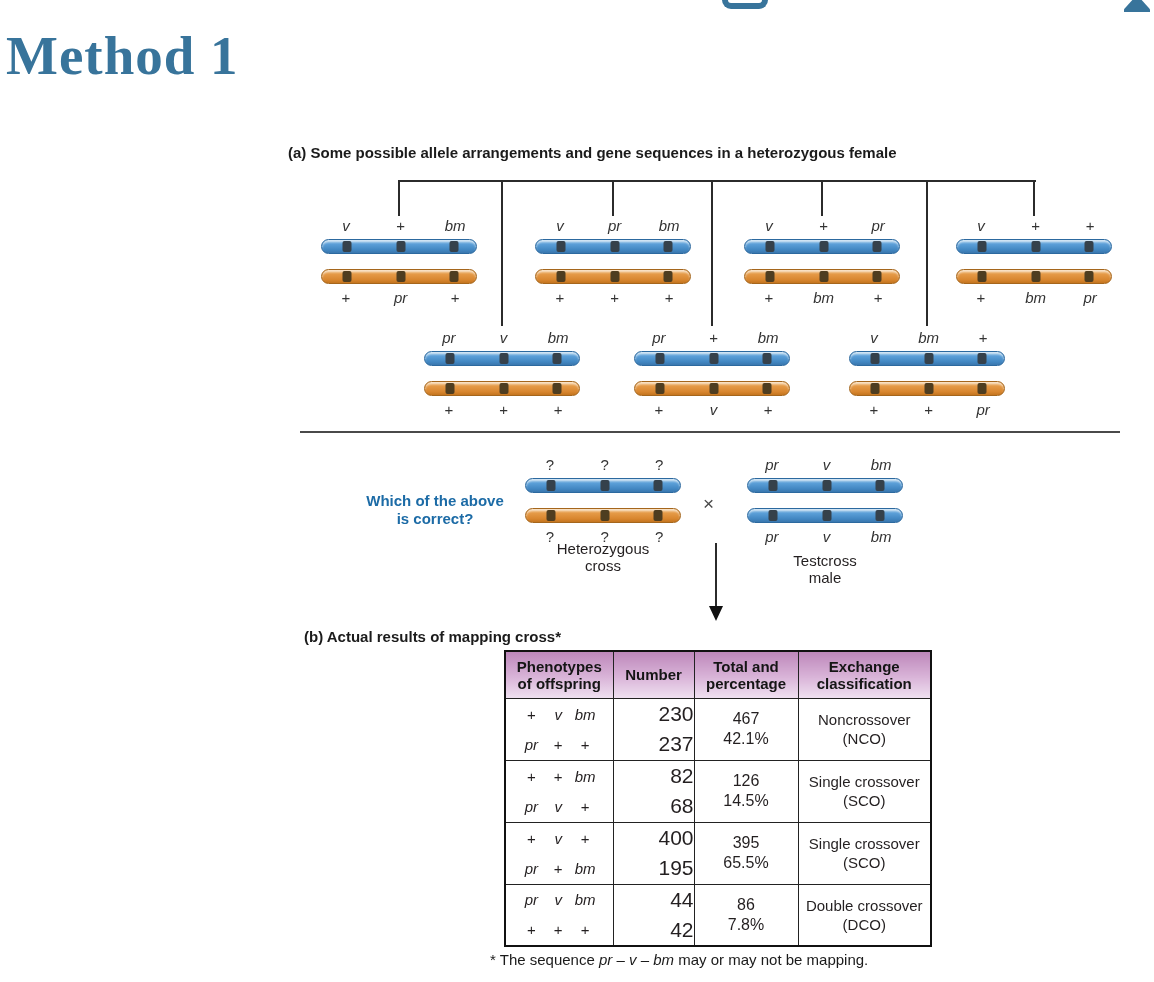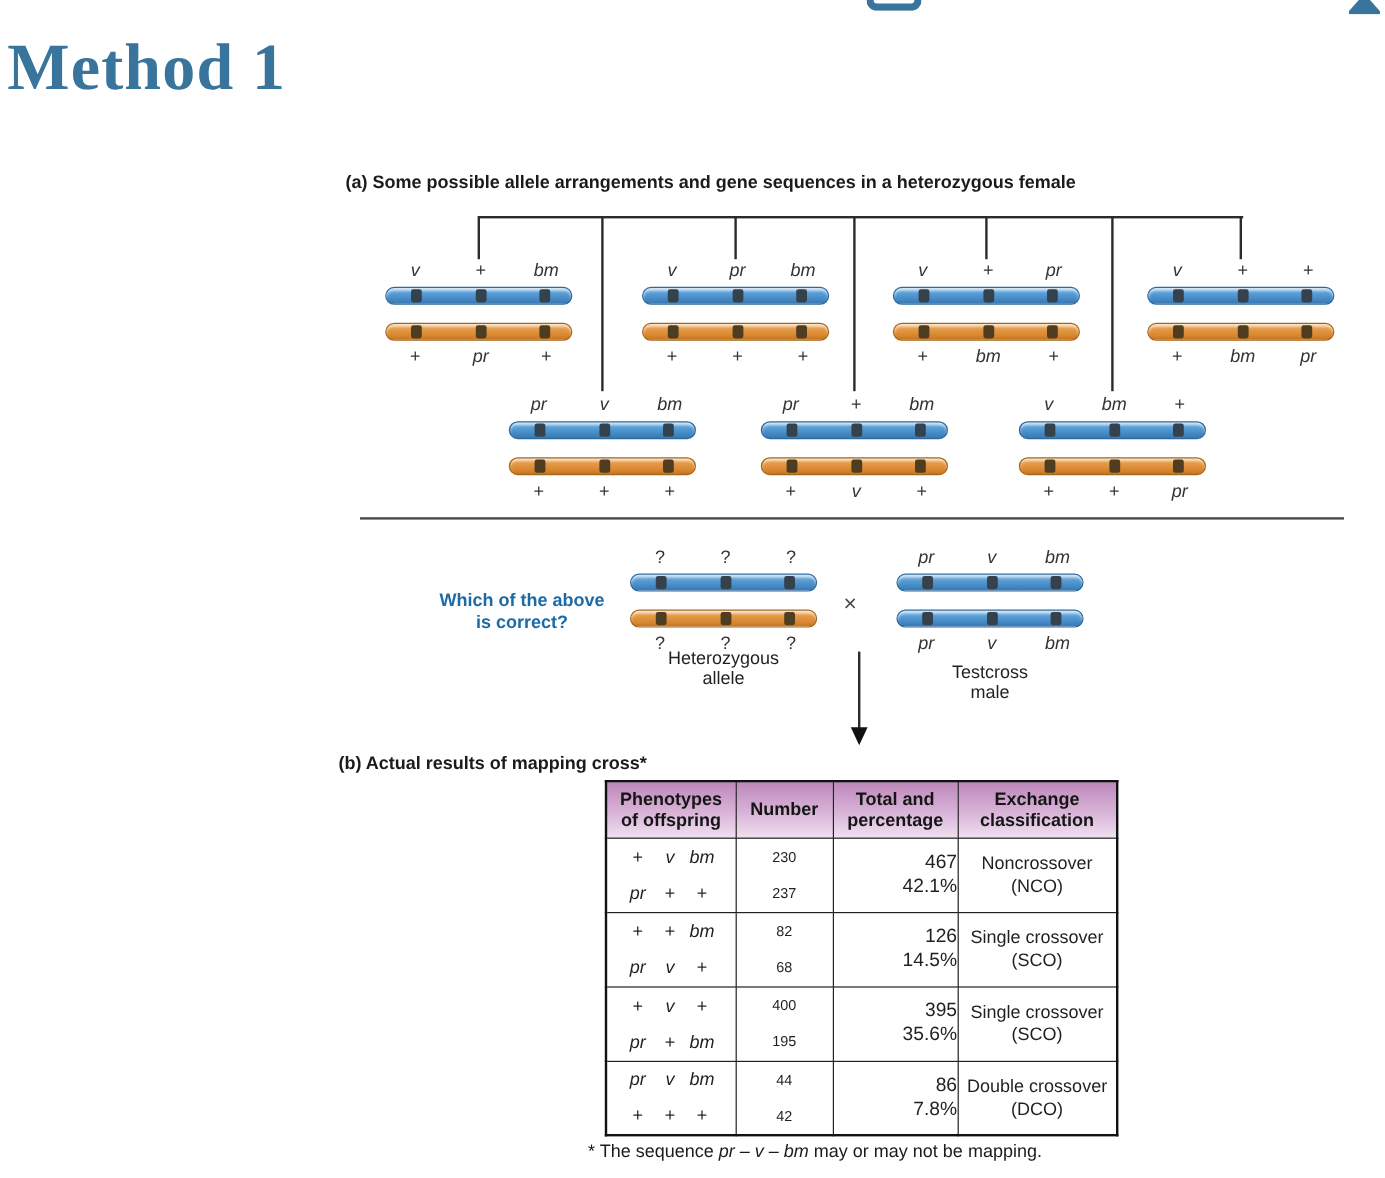--- a/index.html
+++ b/index.html
@@ -13,21 +13,21 @@
   .frag-a{left:722px;width:46px;height:9px;border:solid #38749b;border-width:0 6px 6px 6px;
           border-radius:0 0 23px 23px}
   .frag-b{left:1124px;width:26px;height:12px;background:#38749b;
           clip-path:polygon(32% 0,68% 0,100% 78%,100% 100%,0 100%,0 78%)}
 
   .h-title{left:6px;top:24px;font-family:Liberation Serif, serif;font-weight:bold;
            font-size:55px;color:#38749b;letter-spacing:1px}
 
   .panel-head{font-weight:bold;font-size:15px;color:#1b1b1b;white-space:nowrap}
   #headA{left:288px;top:144px}
-  #headB{left:282px;top:628px}
+  #headB{left:304px;top:628px}
 
   #diagram{position:absolute;left:0;top:0;width:100%;height:100%}
 
   .line{position:absolute;background:#2b2b2b}
   .divider{background:#4a4a4a}
   .arrowhead{position:absolute;left:709px;top:606px;width:0;height:0;
              border-left:7px solid transparent;border-right:7px solid transparent;
              border-top:15px solid #111}
 
   
@@ -58,22 +58,22 @@
   #results-table th,#results-table td{border:1px solid #222}
   #results-table th{background:linear-gradient(180deg,#bd87ba 0%,#d9b4d8 55%,#efe0f0 100%);
       font-size:15px;font-weight:bold;height:47px;padding:2px 4px;line-height:17px;color:#151515;
       text-align:center;vertical-align:middle}
   #results-table td{height:62px;padding:0;vertical-align:middle}
   .cellwrap{height:60px;display:flex;flex-direction:column}
   .cellwrap.ph{justify-content:space-around;font-size:15px}
   .ph-line{display:flex;padding:0 14px 0 12px}
   .ph-line span{flex:1;text-align:center}
   .ph-line .gene{font-style:italic}
-  .cellwrap.num{justify-content:space-around;align-items:center;font-size:12px}
-  .cellwrap.tot{justify-content:center;align-items:flex-end;line-height:20px;font-size:16px}
+  .cellwrap.num{justify-content:space-around;align-items:flex-end;font-size:21px}
+  .cellwrap.tot{justify-content:center;align-items:center;line-height:20px;font-size:16px}
   .cellwrap.cls{justify-content:center;align-items:center;line-height:19px;font-size:15px;text-align:center}
 
   .footnote{left:490px;top:951px;font-size:15px;color:#1b1b1b}
   .footnote i{font-style:italic}
 </style>
 </head>
 <body>
 
 <div class="frag frag-a"></div>
 <div class="frag frag-b"></div>
@@ -294,21 +294,21 @@
     <div class="arrowhead"></div>
   </div>
 
 <div class="abs question">
   <div>Which of the above</div>
   <div>is correct?</div>
 </div>
 <div class="abs cross-x">×</div>
 <div class="abs caption" id="capF">
   <div>Heterozygous</div>
-  <div>allele</div>
+  <div>cross</div>
 </div>
 <div class="abs caption" id="capM">
   <div>Testcross</div>
   <div>male</div>
 </div>
 
 <div class="abs panel-head" id="headB">(b) Actual results of mapping cross*</div>
 
 <table id="results-table">
   <colgroup>
@@ -411,21 +411,21 @@
         </td>
         <td>
           <div class="cellwrap num">
             <div>400</div>
             <div>195</div>
           </div>
         </td>
         <td>
           <div class="cellwrap tot">
             <div>395</div>
-            <div>35.6%</div>
+            <div>65.5%</div>
           </div>
         </td>
         <td>
           <div class="cellwrap cls">
             <div>Single crossover</div>
             <div>(SCO)</div>
           </div>
         </td>
       </tr>
       <tr>

